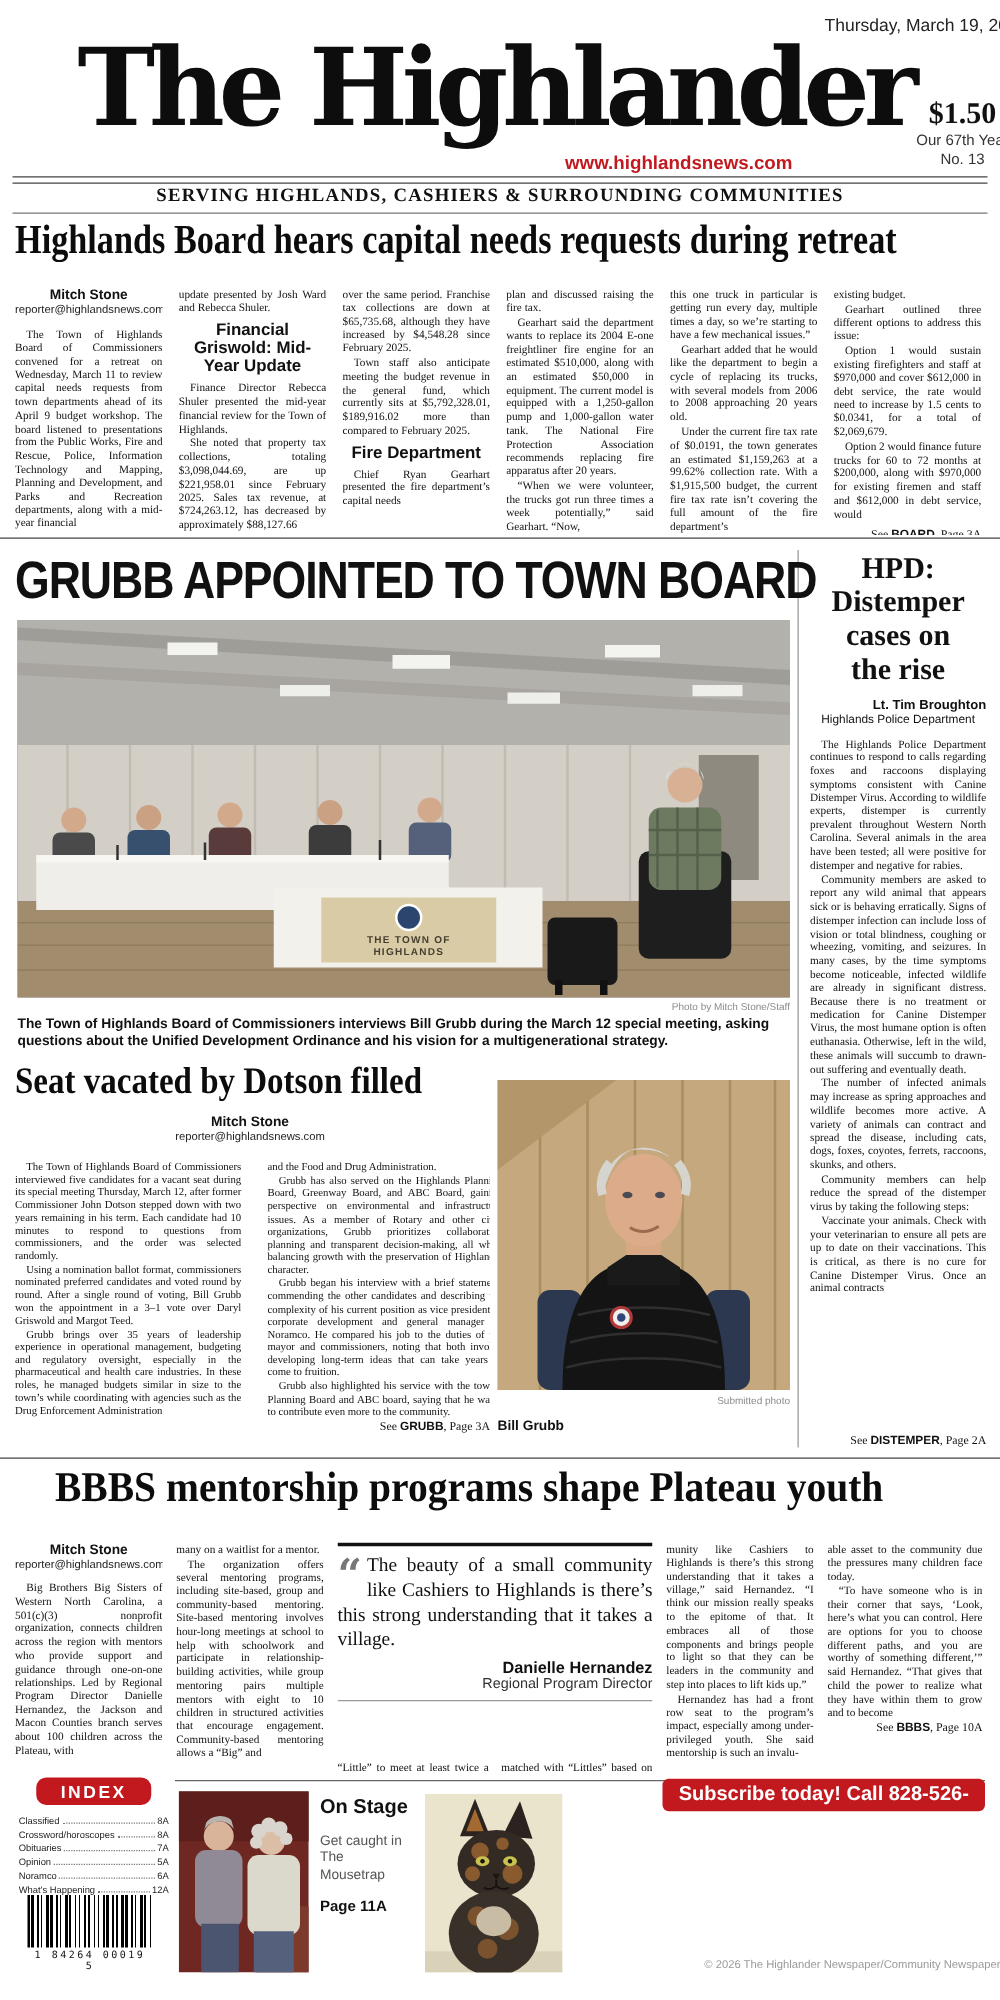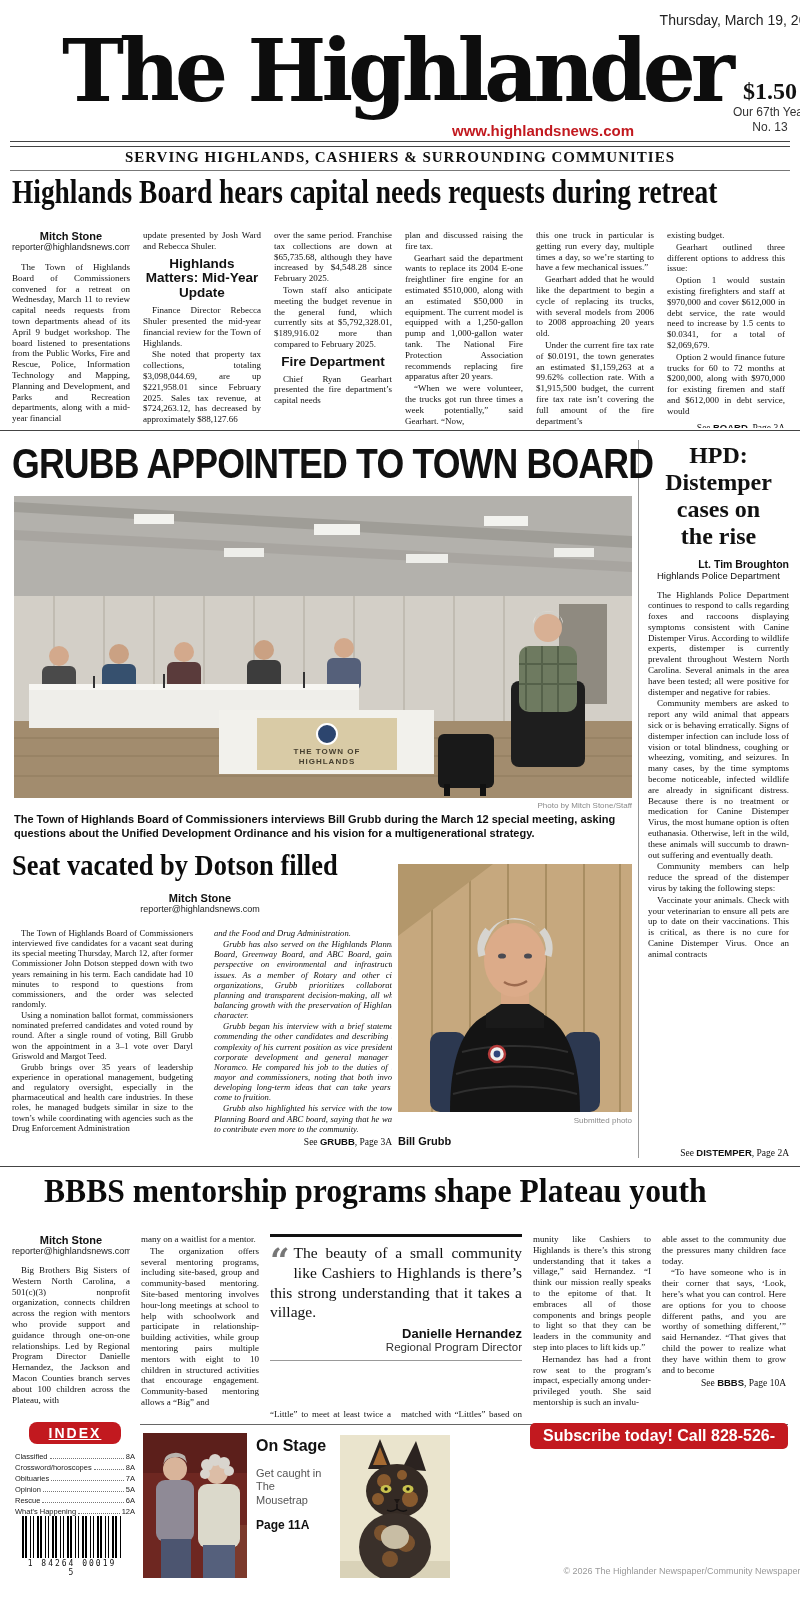--- a/index.html
+++ b/index.html
@@ -54,21 +54,21 @@
   .hpd-by{font:bold 10.5px "Liberation Sans",sans-serif;text-align:right;}
   .hpd-org{font:9.5px "Liberation Sans",sans-serif;text-align:center;margin-bottom:9px;}
   .hpd-body{height:584px;overflow:hidden;}
   .hpd .jump{position:absolute;bottom:0;right:0;left:0;}
 
   
   .seat{top:848px;left:12px;width:620px;height:314px;}
   .seat-by{position:absolute;top:44px;left:0;width:376px;}
   .seat-cols{position:absolute;top:80px;left:0;width:380px;height:208px;display:flex;gap:21px;overflow:hidden;}
   .seat-c1{width:181px;flex:0 0 181px;}
-  .seat-c2{width:188px;flex:0 0 188px;font-style:italic;}
+  .seat-c2{width:188px;flex:0 0 188px;}
   .seat .btxt{font-size:8.6px;line-height:1.18;}
   .seat-photo{position:absolute;top:16px;left:386px;width:234px;height:248px;background:#c9b089;}
   .seat-credit{position:absolute;top:268px;left:386px;width:234px;}
   .seat-name{position:absolute;top:286px;left:386px;}
   .seat-jump{position:absolute;top:288px;left:196px;width:184px;}
 
   
   .bbbs{top:1172px;left:12px;width:776px;height:252px;}
   .bbbs-h{text-align:center;}
   .bbbs-row{position:absolute;top:62px;left:0;width:776px;height:186px;display:flex;gap:11px;}
@@ -83,21 +83,21 @@
   .quote-text{font-size:15.5px;line-height:1.28;text-align:justify;}
   .quote-name{font:bold 13px "Liberation Sans",sans-serif;text-align:right;margin-top:4px;}
   .quote-role{font:11.5px "Liberation Sans",sans-serif;text-align:right;color:#333;}
   .quote-div{height:1px;background:#999;margin:7px 0 6px;}
   .uq{display:flex;gap:10px;}
   .uq>div{width:121px;margin-top:42px;}
 
   
   .idx-box{top:1422px;left:15px;width:120px;}
   .idx-head{width:92px;margin:0 auto 6px;background:var(--red);color:#fff;border-radius:8px;
-      font:bold 14px "Liberation Sans",sans-serif;letter-spacing:2px;text-align:center;padding:3px 0;text-decoration:underline;}
+      font:bold 14px "Liberation Sans",sans-serif;letter-spacing:2px;text-align:center;padding:3px 0;}
   .idx-row{display:flex;align-items:flex-end;font:7.5px "Liberation Sans",sans-serif;color:#222;height:11px;}
   .idx-dots{flex:1;border-bottom:1px dotted #777;margin:0 2px 2px;}
   .barcode{top:1516px;left:22px;width:100px;}
   .bars{height:42px;background:repeating-linear-gradient(90deg,#000 0,#000 2px,#fff 2px,#fff 3px,
      #000 3px,#000 5px,#fff 5px,#fff 8px,#000 8px,#000 9px,#fff 9px,#fff 11px,#000 11px,#000 12px,#fff 12px,#fff 15px);}
   .bar-digits{font:8px "DejaVu Sans Mono",monospace;letter-spacing:2px;text-align:center;margin-top:1px;}
   .bottom-rule{top:1424px;left:140px;width:648px;}
   .promo-title{font:bold 16px "Liberation Sans",sans-serif;line-height:1.1;}
   .promo-text{font:11px "Liberation Sans",sans-serif;color:#555;line-height:1.25;margin-top:12px;}
   .promo-page{font:bold 12px "Liberation Sans",sans-serif;margin-top:10px;}
@@ -126,21 +126,21 @@
     <span class="fit" style="font-size:33px;transform:scaleX(.83);">Highlands Board hears capital needs requests during retreat</span>
   </div>
   <div class="abs lead-cols btxt">
     <div class="lead-col">
       <div class="byline-name">Mitch Stone</div>
       <div class="byline-email" style="margin-bottom:10px;">reporter@highlandsnews.com</div>
       <p>The Town of Highlands Board of Commissioners convened for a retreat on Wednesday, March 11 to review capital needs requests from town departments ahead of its April 9 budget workshop. The board listened to presentations from the Public Works, Fire and Rescue, Police, Information Technology and Mapping, Planning and Development, and Parks and Recreation departments, along with a mid-year financial</p>
     </div>
     <div class="lead-col">
       <p class="noind">update presented by Josh Ward and Rebecca Shuler.</p>
-      <div class="subhead">Highlands Matters: Mid-Year Update</div>
+      <div class="subhead">Financial Griswold: Mid-Year Update</div>
       <p>Finance Director Rebecca Shuler presented the mid-year financial review for the Town of Highlands.</p>
       <p>She noted that property tax collections, totaling $3,098,044.69, are up $221,958.01 since February 2025. Sales tax revenue, at $724,263.12, has decreased by approximately $88,127.66</p>
     </div>
     <div class="lead-col">
       <p class="noind">over the same period. Franchise tax collections are down at $65,735.68, although they have increased by $4,548.28 since February 2025.</p>
       <p>Town staff also anticipate meeting the budget revenue in the general fund, which currently sits at $5,792,328.01, $189,916.02 more than compared to February 2025.</p>
       <div class="subhead">Fire Department</div>
       <p>Chief Ryan Gearhart presented the fire department’s capital needs</p>
     </div>
     <div class="lead-col">
@@ -249,20 +249,21 @@
       <div>HPD:</div>
       <div>Distemper</div>
       <div>cases on</div>
       <div>the rise</div>
     </div>
     <div class="hpd-by">Lt. Tim Broughton</div>
     <div class="hpd-org">Highlands Police Department</div>
     <div class="btxt hpd-body">
       <p>The Highlands Police Department continues to respond to calls regarding foxes and raccoons displaying symptoms consistent with Canine Distemper Virus. According to wildlife experts, distemper is currently prevalent throughout Western North Carolina. Several animals in the area have been tested; all were positive for distemper and negative for rabies.</p>
       <p>Community members are asked to report any wild animal that appears sick or is behaving erratically. Signs of distemper infection can include loss of vision or total blindness, coughing or wheezing, vomiting, and seizures. In many cases, by the time symptoms become noticeable, infected wildlife are already in significant distress. Because there is no treatment or medication for Canine Distemper Virus, the most humane option is often euthanasia. Otherwise, left in the wild, these animals will succumb to drawn-out suffering and eventually death.</p>
+      <p>The number of infected animals may increase as spring approaches and wildlife becomes more active. A variety of animals can contract and spread the disease, including cats, dogs, foxes, coyotes, ferrets, raccoons, skunks, and others.</p>
       <p>Community members can help reduce the spread of the distemper virus by taking the following steps:</p>
       <p>Vaccinate your animals. Check with your veterinarian to ensure all pets are up to date on their vaccinations. This is critical, as there is no cure for Canine Distemper Virus. Once an animal contracts</p>
     </div>
     <div class="jump"><span>See </span><b>DISTEMPER</b><span>, Page 2A</span></div>
   </div>
 
   <div class="abs seat">
     <div class="headline">
       <span class="fit" style="font-size:30px;transform:scaleX(.88);">Seat vacated by Dotson filled</span>
     </div>
@@ -384,21 +385,21 @@
         <span>Obituaries</span>
         <span class="idx-dots"></span>
         <span>7A</span>
       </div>
     <div class="idx-row">
         <span>Opinion</span>
         <span class="idx-dots"></span>
         <span>5A</span>
       </div>
     <div class="idx-row">
-        <span>Rescue</span>
+        <span>Noramco</span>
         <span class="idx-dots"></span>
         <span>6A</span>
       </div>
     <div class="idx-row">
         <span>What's Happening</span>
         <span class="idx-dots"></span>
         <span>12A</span>
       </div>
   </div>
 

